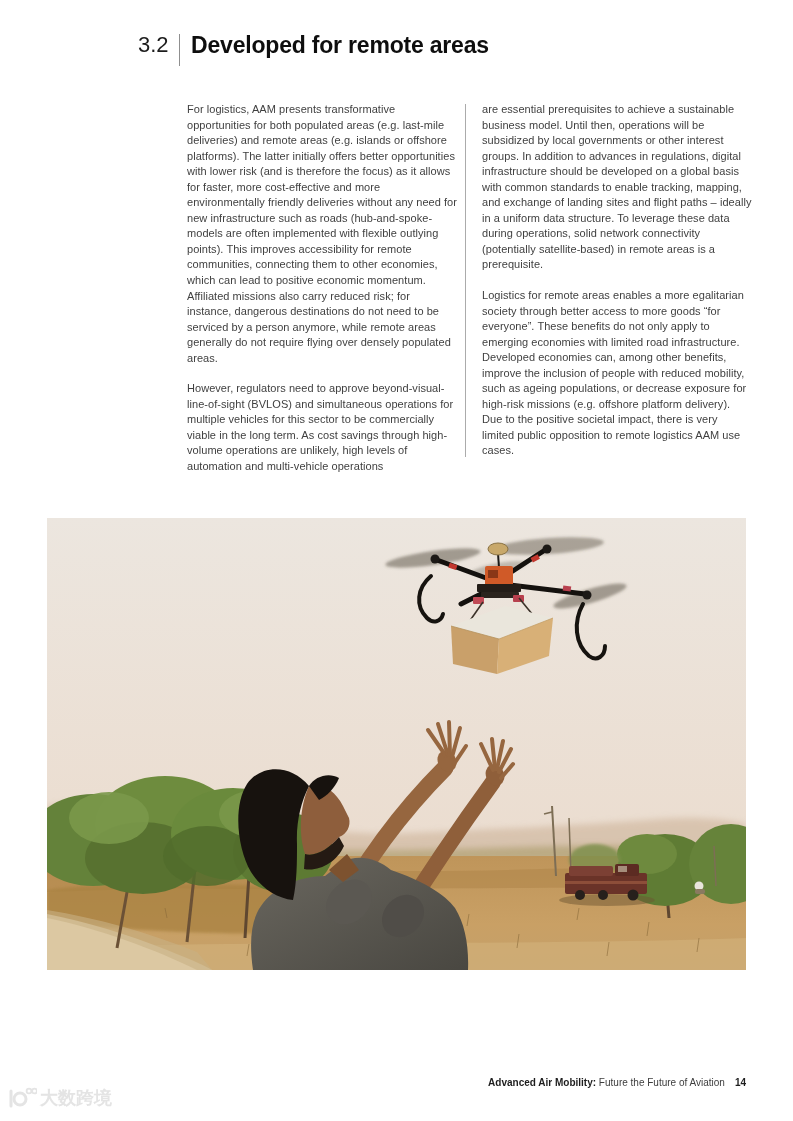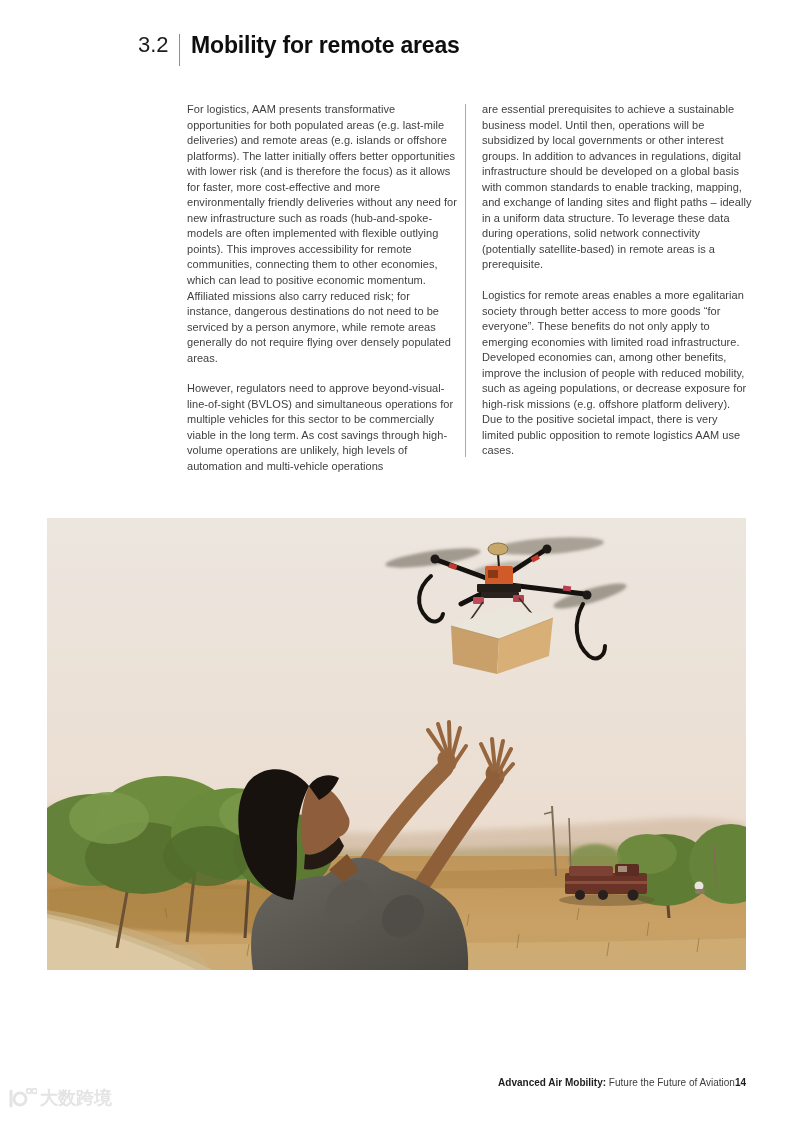--- a/index.html
+++ b/index.html
@@ -28,37 +28,37 @@
     color:#3f3f3f; letter-spacing:0.05px;
   }
 
   
   .figure { position:absolute; left:47px; top:518px; width:699px; height:452px; overflow:hidden; }
   .figure svg { display:block; }
 
   
   .footer { position:absolute; top:1077px; right:47px; font-size:10px; color:#3d3d3d; white-space:nowrap; }
   .footer .bold { font-weight:700; color:#1d1d1d; }
-  .footer .page-num { font-weight:700; color:#1d1d1d; margin-left:0; }
+  .footer .page-num { font-weight:700; color:#1d1d1d; margin-left:10px; }
 
   
   .watermark {
     position:absolute; left:7px; top:1086px;
     display:flex; align-items:center; gap:3px;
     color:#e4e4e4; font-weight:700; font-size:18px;
     user-select:none;
   }
 </style>
 </head>
 <body>
 
 <div class="header">
   <span class="section-num">3.2</span>
   <span class="header-rule"></span>
-  <span class="page-title">Mobility for remote areas</span>
+  <span class="page-title">Developed for remote areas</span>
 </div>
 
 <div class="columns">
   <div class="col-left">
     <p class="body-text">For logistics, AAM presents transformative opportunities for both populated areas (e.g. last-mile deliveries) and remote areas (e.g. islands or offshore platforms). The latter initially offers better opportunities with lower risk (and is therefore the focus) as it allows for faster, more cost-effective and more environmentally friendly deliveries without any need for new infrastructure such as roads (hub-and-spoke-models are often implemented with flexible outlying points). This improves accessibility for remote communities, connecting them to other economies, which can lead to positive economic momentum. Affiliated missions also carry reduced risk; for instance, dangerous destinations do not need to be serviced by a person anymore, while remote areas generally do not require flying over densely populated areas.</p>
     <p class="body-text">However, regulators need to approve beyond-visual-line-of-sight (BVLOS) and simultaneous operations for multiple vehicles for this sector to be commercially viable in the long term. As cost savings through high-volume operations are unlikely, high levels of automation and multi-vehicle operations</p>
   </div>
   <div class="col-rule"></div>
   <div class="col-right">
     <p class="body-text">are essential prerequisites to achieve a sustainable business model. Until then, operations will be subsidized by local governments or other interest groups. In addition to advances in regulations, digital infrastructure should be developed on a global basis with common standards to enable tracking, mapping, and exchange of landing sites and flight paths – ideally in a uniform data structure. To leverage these data during operations, solid network connectivity (potentially satellite-based) in remote areas is a prerequisite.</p>

